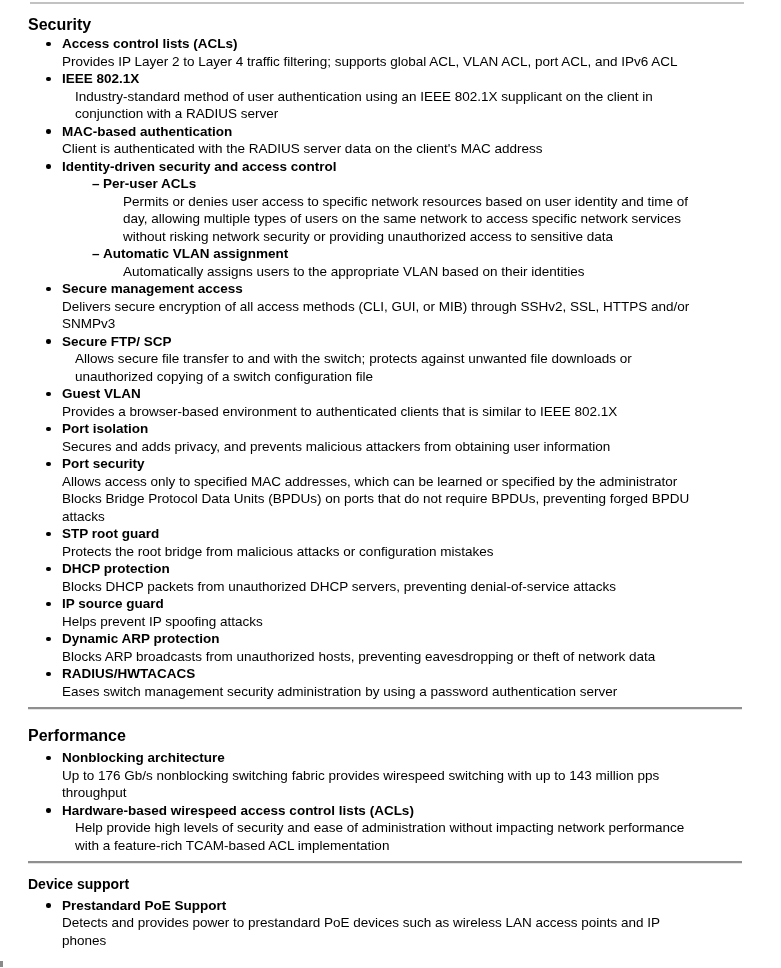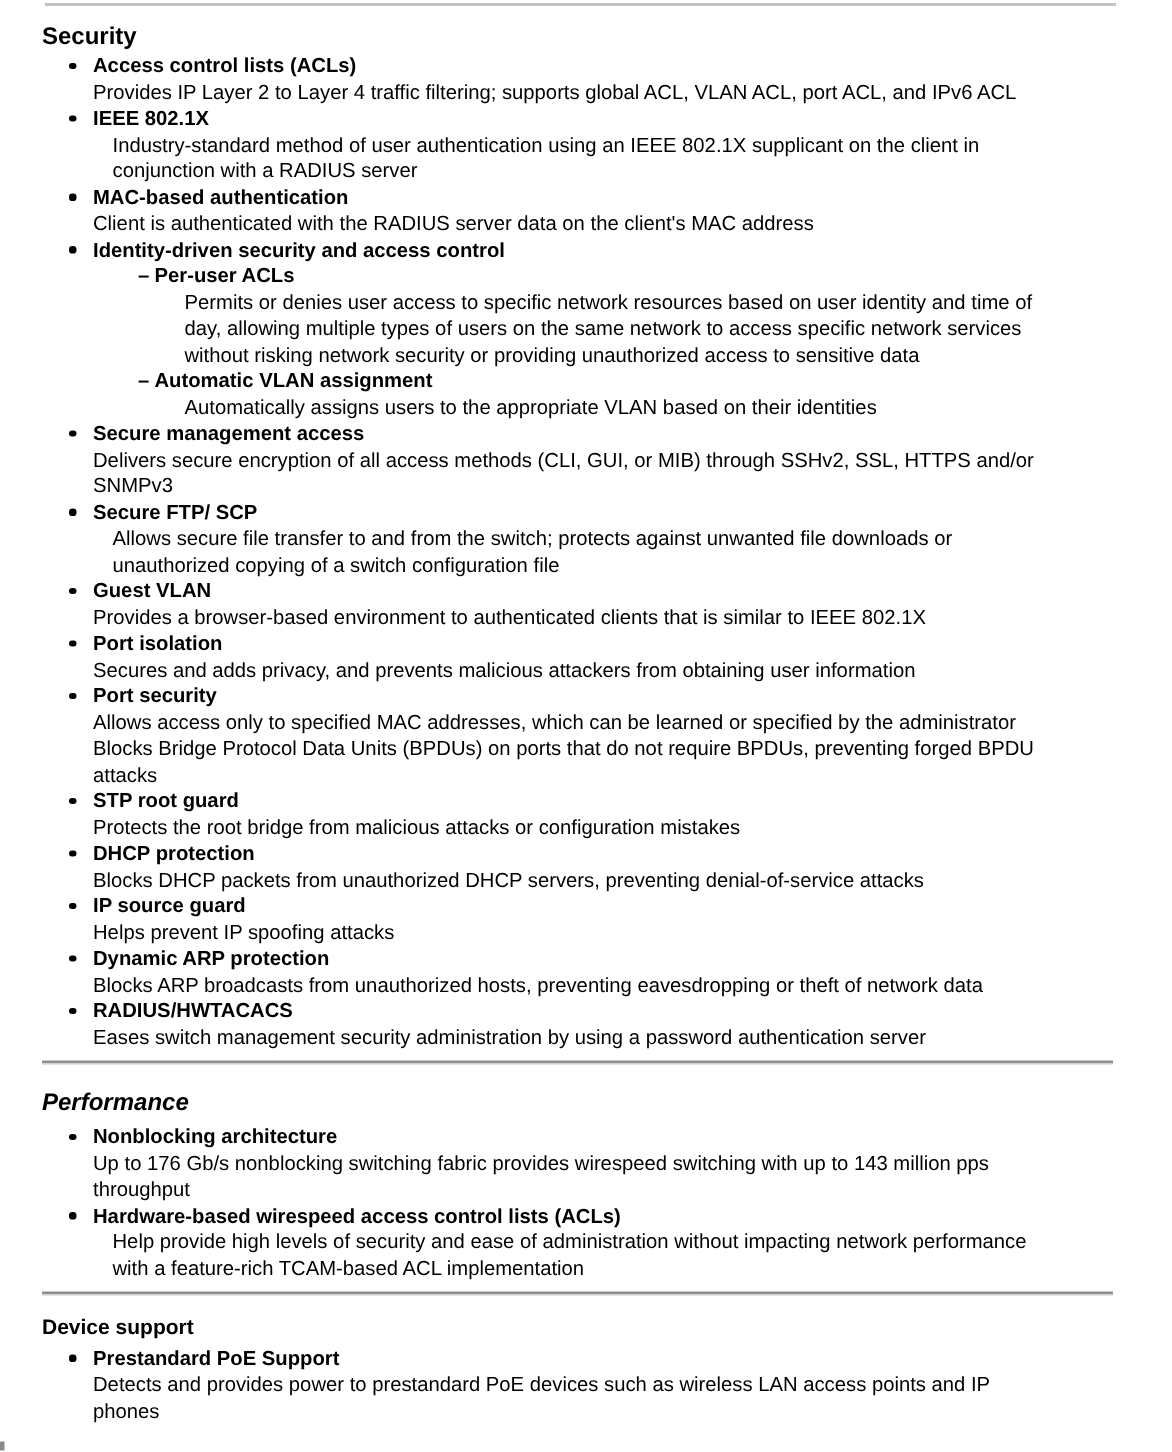--- a/index.html
+++ b/index.html
@@ -4,21 +4,21 @@
 <style>
   html,body{margin:0;padding:0;background:#fff;}
   body{width:781px;height:968px;overflow:hidden;position:relative;
        font-family:"Liberation Sans",sans-serif;color:#000;}
   .page{padding:2px 10px 0 28px;}
   .topline{height:2px;width:714px;background:#c2c2c2;margin-left:2px;}
   .rule{height:0;border:0;border-top:2px solid #8f8f8f;border-bottom:1px solid #e4e4e4;
         width:714px;margin:7px 0 12px 0;}
   .h-lg{font-size:16px;line-height:20px;font-weight:bold;margin:11px 0 0 0;}
   .h-sm{font-size:14px;line-height:17.5px;font-weight:bold;margin:9px 0 3px 0;}
-  .h-lg.after-rule{margin-top:16px;margin-bottom:3px;font-style:italic;}
+  .h-lg.after-rule{margin-top:16px;margin-bottom:3px;}
   .ln{font-size:13.5px;line-height:17.5px;white-space:nowrap;}
   .t{font-weight:bold;padding-left:34px;position:relative;}
   .bullet{position:absolute;left:18px;top:6.5px;width:4.5px;height:4.5px;
           border-radius:50%;background:#000;}
   .da{padding-left:34px;}
   .db{padding-left:47px;}
   .sut{font-weight:bold;padding-left:75px;position:relative;}
   .dash{position:absolute;left:64px;top:0;font-weight:bold;}
   .ds{padding-left:95px;}
   .edge-artifact{position:absolute;left:0;bottom:1px;width:3px;height:6px;background:#8a8a8a;}
@@ -60,21 +60,21 @@
     </div>
 
     <div class="item">
       <div class="ln t"><span class="bullet"></span><span>Secure management access</span></div>
       <div class="ln da">Delivers secure encryption of all access methods (CLI, GUI, or MIB) through SSHv2, SSL, HTTPS and/or</div>
       <div class="ln da">SNMPv3</div>
     </div>
 
     <div class="item">
       <div class="ln t"><span class="bullet"></span><span>Secure FTP/ SCP</span></div>
-      <div class="ln db">Allows secure file transfer to and from the switch; protects against unwanted file downloads or</div>
+      <div class="ln db">Allows secure file transfer to and with the switch; protects against unwanted file downloads or</div>
       <div class="ln db">unauthorized copying of a switch configuration file</div>
     </div>
 
     <div class="item">
       <div class="ln t"><span class="bullet"></span><span>Guest VLAN</span></div>
       <div class="ln da">Provides a browser-based environment to authenticated clients that is similar to IEEE 802.1X</div>
     </div>
 
     <div class="item">
       <div class="ln t"><span class="bullet"></span><span>Port isolation</span></div>

